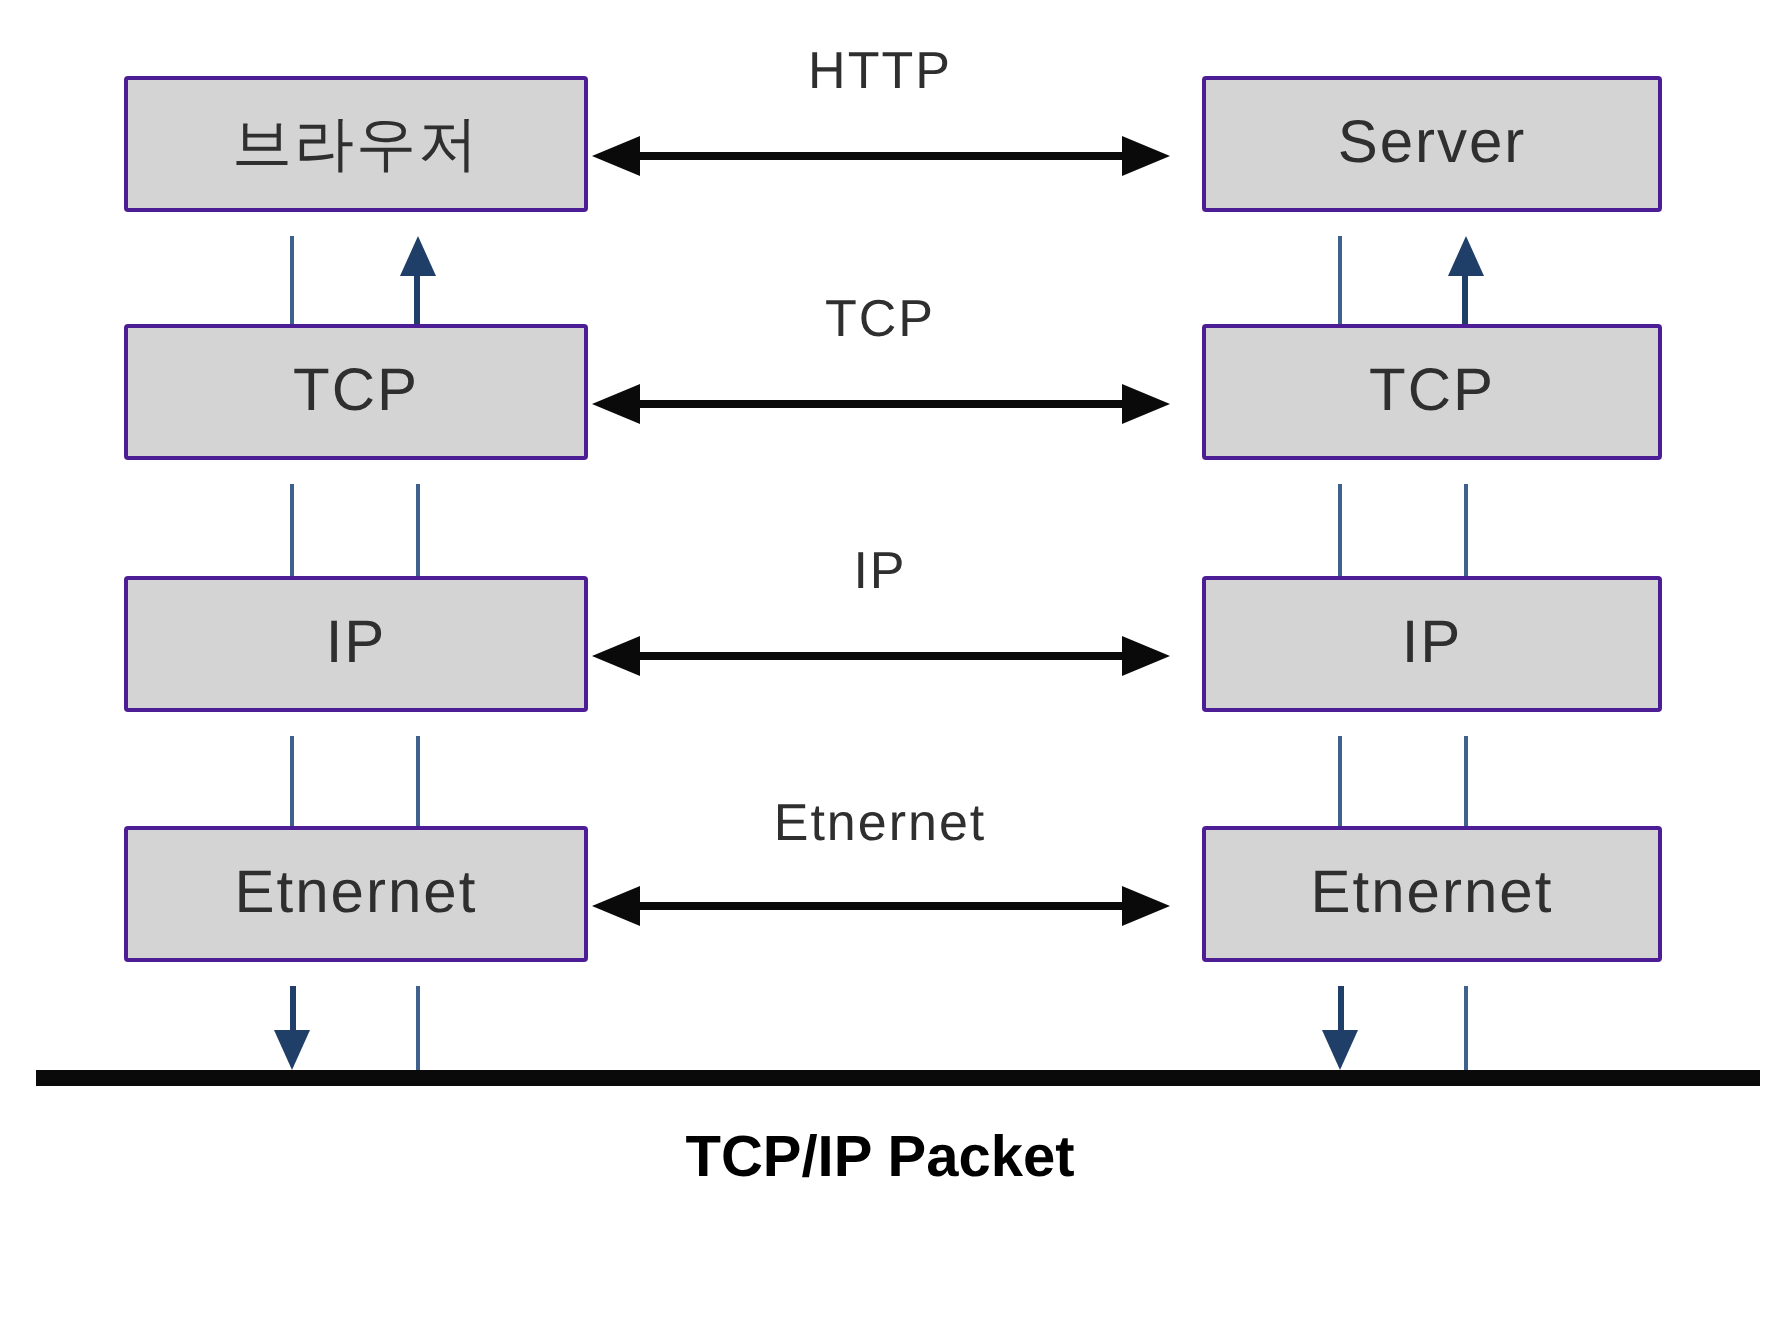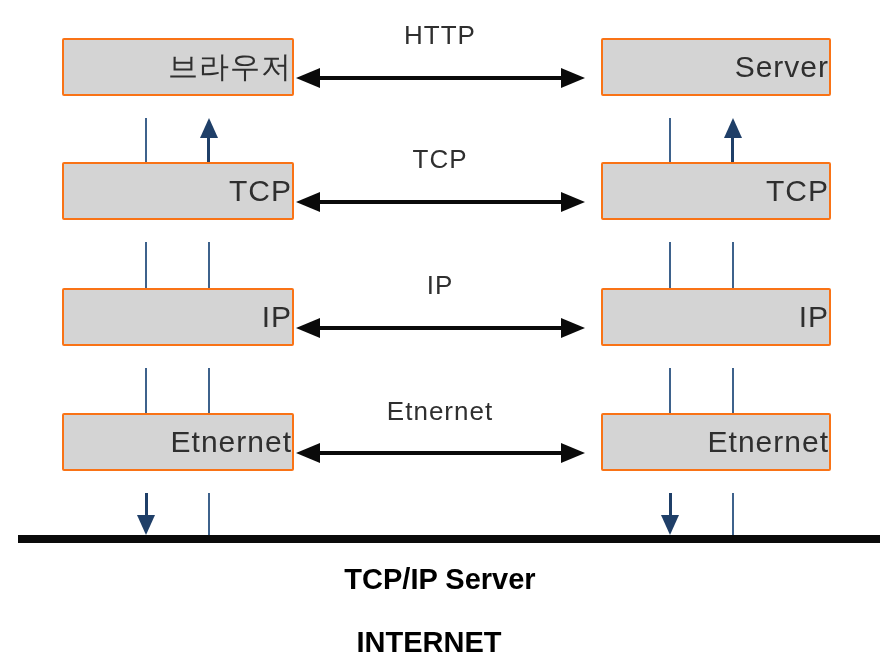--- a/index.html
+++ b/index.html
@@ -2,23 +2,23 @@
 <html><head>
 <meta charset="utf-8">
 <style>
   html,body { margin:0; padding:0; background:#ffffff; }
   .canvas {
     position:relative; width:896px; height:672px; background:#ffffff;
     font-family:"Liberation Sans","DejaVu Sans",sans-serif; overflow:hidden;
   }
   
   .box {
-    position:absolute; width:232px; height:58px; box-sizing:border-box;
-    background:#d4d4d4; border:2px solid #f97316; border-radius:2px;
-    display:flex; align-items:center; justify-content:flex-end;
+    position:absolute; width:232px; height:68px; box-sizing:border-box;
+    background:#d4d4d4; border:2px solid #4c1d95; border-radius:2px;
+    display:flex; align-items:center; justify-content:center;
     font-size:30px; color:#2f2f2f; letter-spacing:1px;
   }
   .lx { left:62px; }
   .rx { left:601px; width:230px; }
   .r1 { top:38px; } .r2 { top:162px; } .r3 { top:288px; } .r4 { top:413px; }
 
   
   .vline  { position:absolute; width:2px; background:#3e628c; }
   .vshaft { position:absolute; width:3px; background:#1f3f68; }
   .tri-up {
@@ -139,16 +139,15 @@
   <div class="tri-left ay4t"></div>
   <div class="hshaft  ay4s"></div>
   <div class="tri-right ay4t"></div>
 
   <div class="plabel py1">HTTP</div>
   <div class="plabel py2">TCP</div>
   <div class="plabel py3">IP</div>
   <div class="plabel py4">Etnernet</div>
 
   <div class="busline"></div>
-  <div class="caption cap1">TCP/IP Server</div>
-  <div class="caption cap2">INTERNET</div>
+  <div class="caption cap1">TCP/IP Packet</div>
 
 </div>
 
 </body></html>

